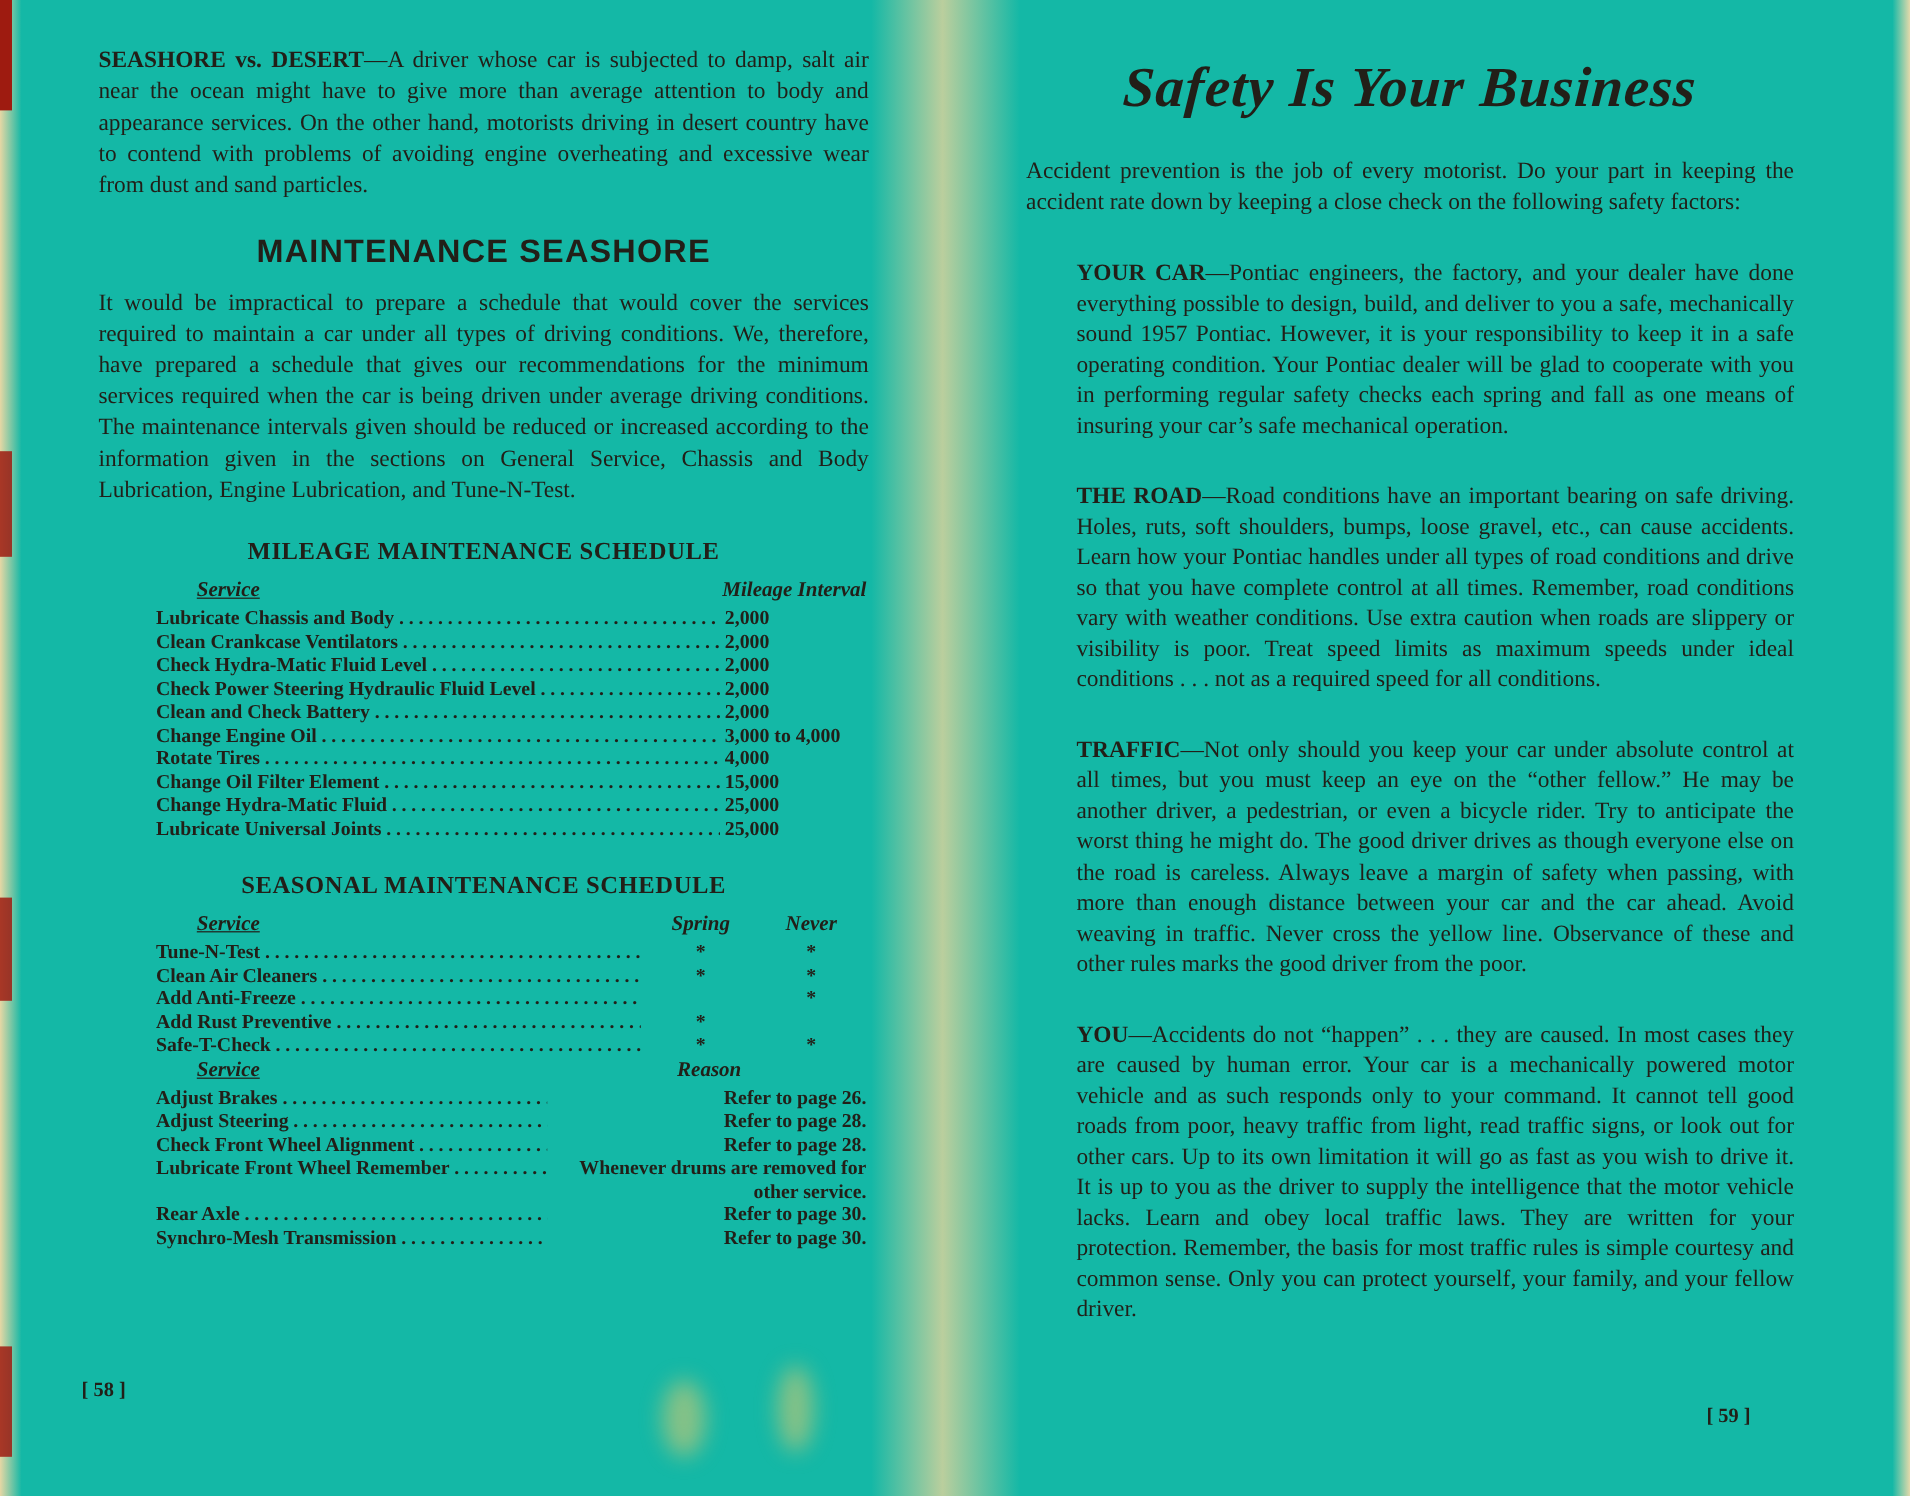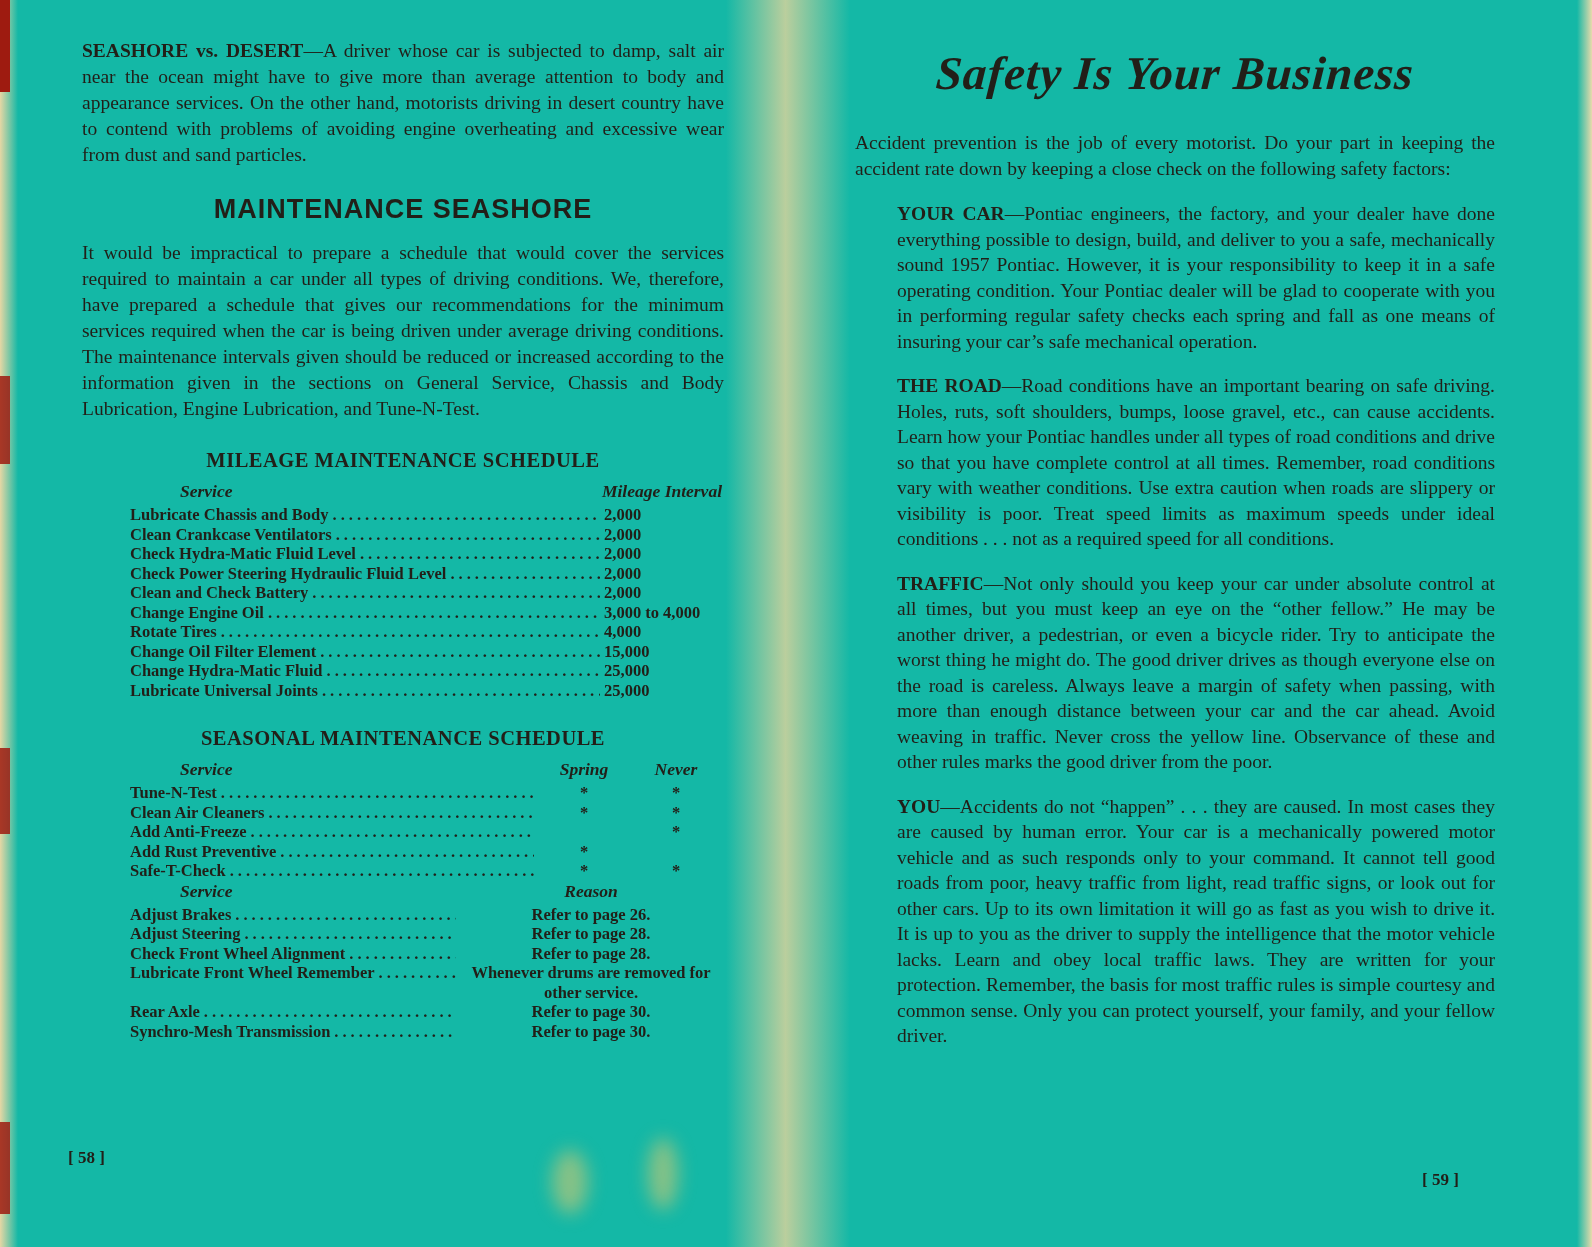--- a/index.html
+++ b/index.html
@@ -59,45 +59,45 @@
     font-size: 20.5px; font-weight: bold; letter-spacing: .5px;
     text-align: center; margin: 27px 0 9px 0;
   }
 
   
   .tbl { margin-left: 48px; width: 592px; font-weight: bold; font-size: 16.5px; }
   .thead {
     display: flex; justify-content: space-between; align-items: baseline;
     font-style: italic; font-weight: bold; font-size: 17.5px; margin-bottom: 3px;
   }
-  .thead .th-service { margin-left: 50px; }
+  .thead .th-service { margin-left: 34px; text-decoration: underline; }
   .trow { display: flex; align-items: baseline; line-height: 19.5px; }
   .svc { white-space: nowrap; }
   .dots { flex: 1; overflow: hidden; white-space: nowrap; margin: 0 4px; }
   .dots::after {
     content: "........................................................................................................";
     letter-spacing: 4px;
   }
   .val { width: 118px; text-align: left; white-space: nowrap; }
 
   .col-season { width: 92px; text-align: center; }
   .thead .col-season { text-align: center; }
 
-  .reason { width: 262px; text-align: center; line-height: 19.5px; }
+  .reason { width: 262px; text-align: right; line-height: 19.5px; }
 
   
   .script-title {
     font-family: "Liberation Serif", serif;
     font-style: italic; font-weight: bold;
     font-size: 47px; letter-spacing: 1px;
     text-align: center; margin: 8px 0 30px 0;
     transform: skewX(-4deg);
   }
   .section-par {
-    margin: 19px 0 0 42px; width: 598px;
+    margin: 33px 0 0 42px; width: 598px;
     font-size: 19.5px; line-height: 25.5px; text-align: justify;
   }
 
   .page-num {
     position: absolute; font-weight: bold; font-size: 17px;
   }
   .pn-left  { left: 68px;  top: 1148px; }
   .pn-right { left: 1422px; top: 1170px; }
 </style>
 </head>

